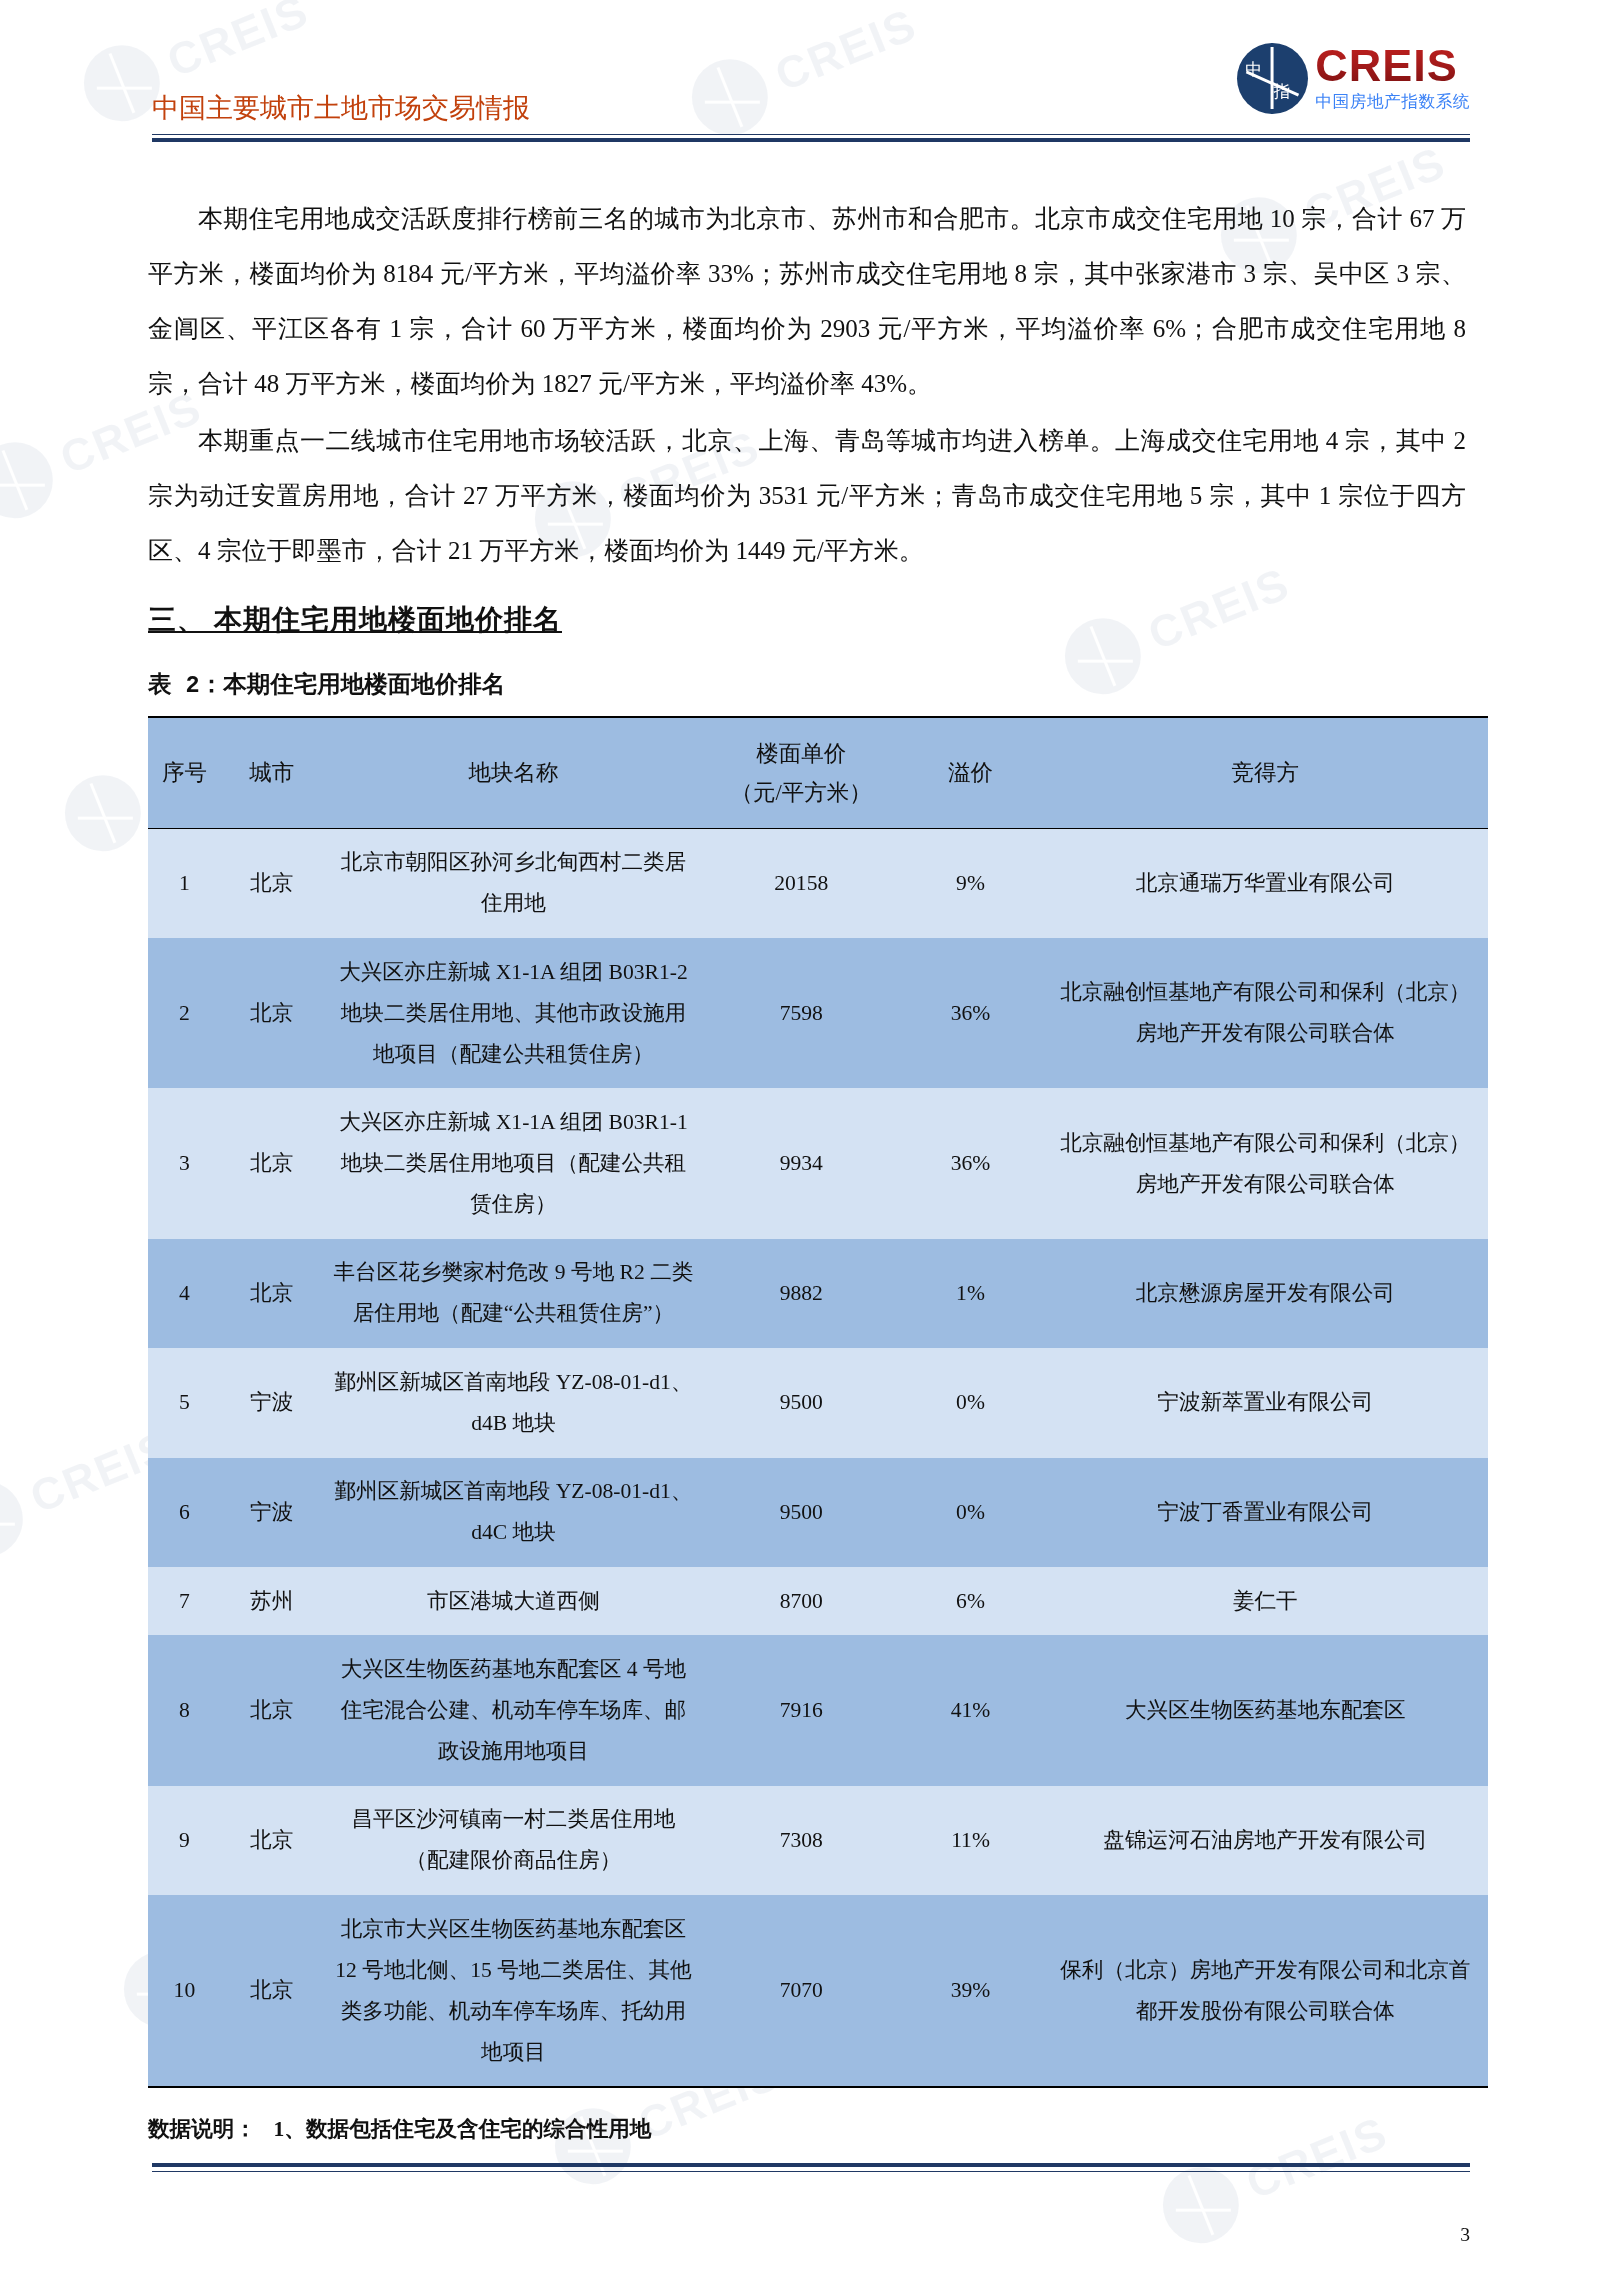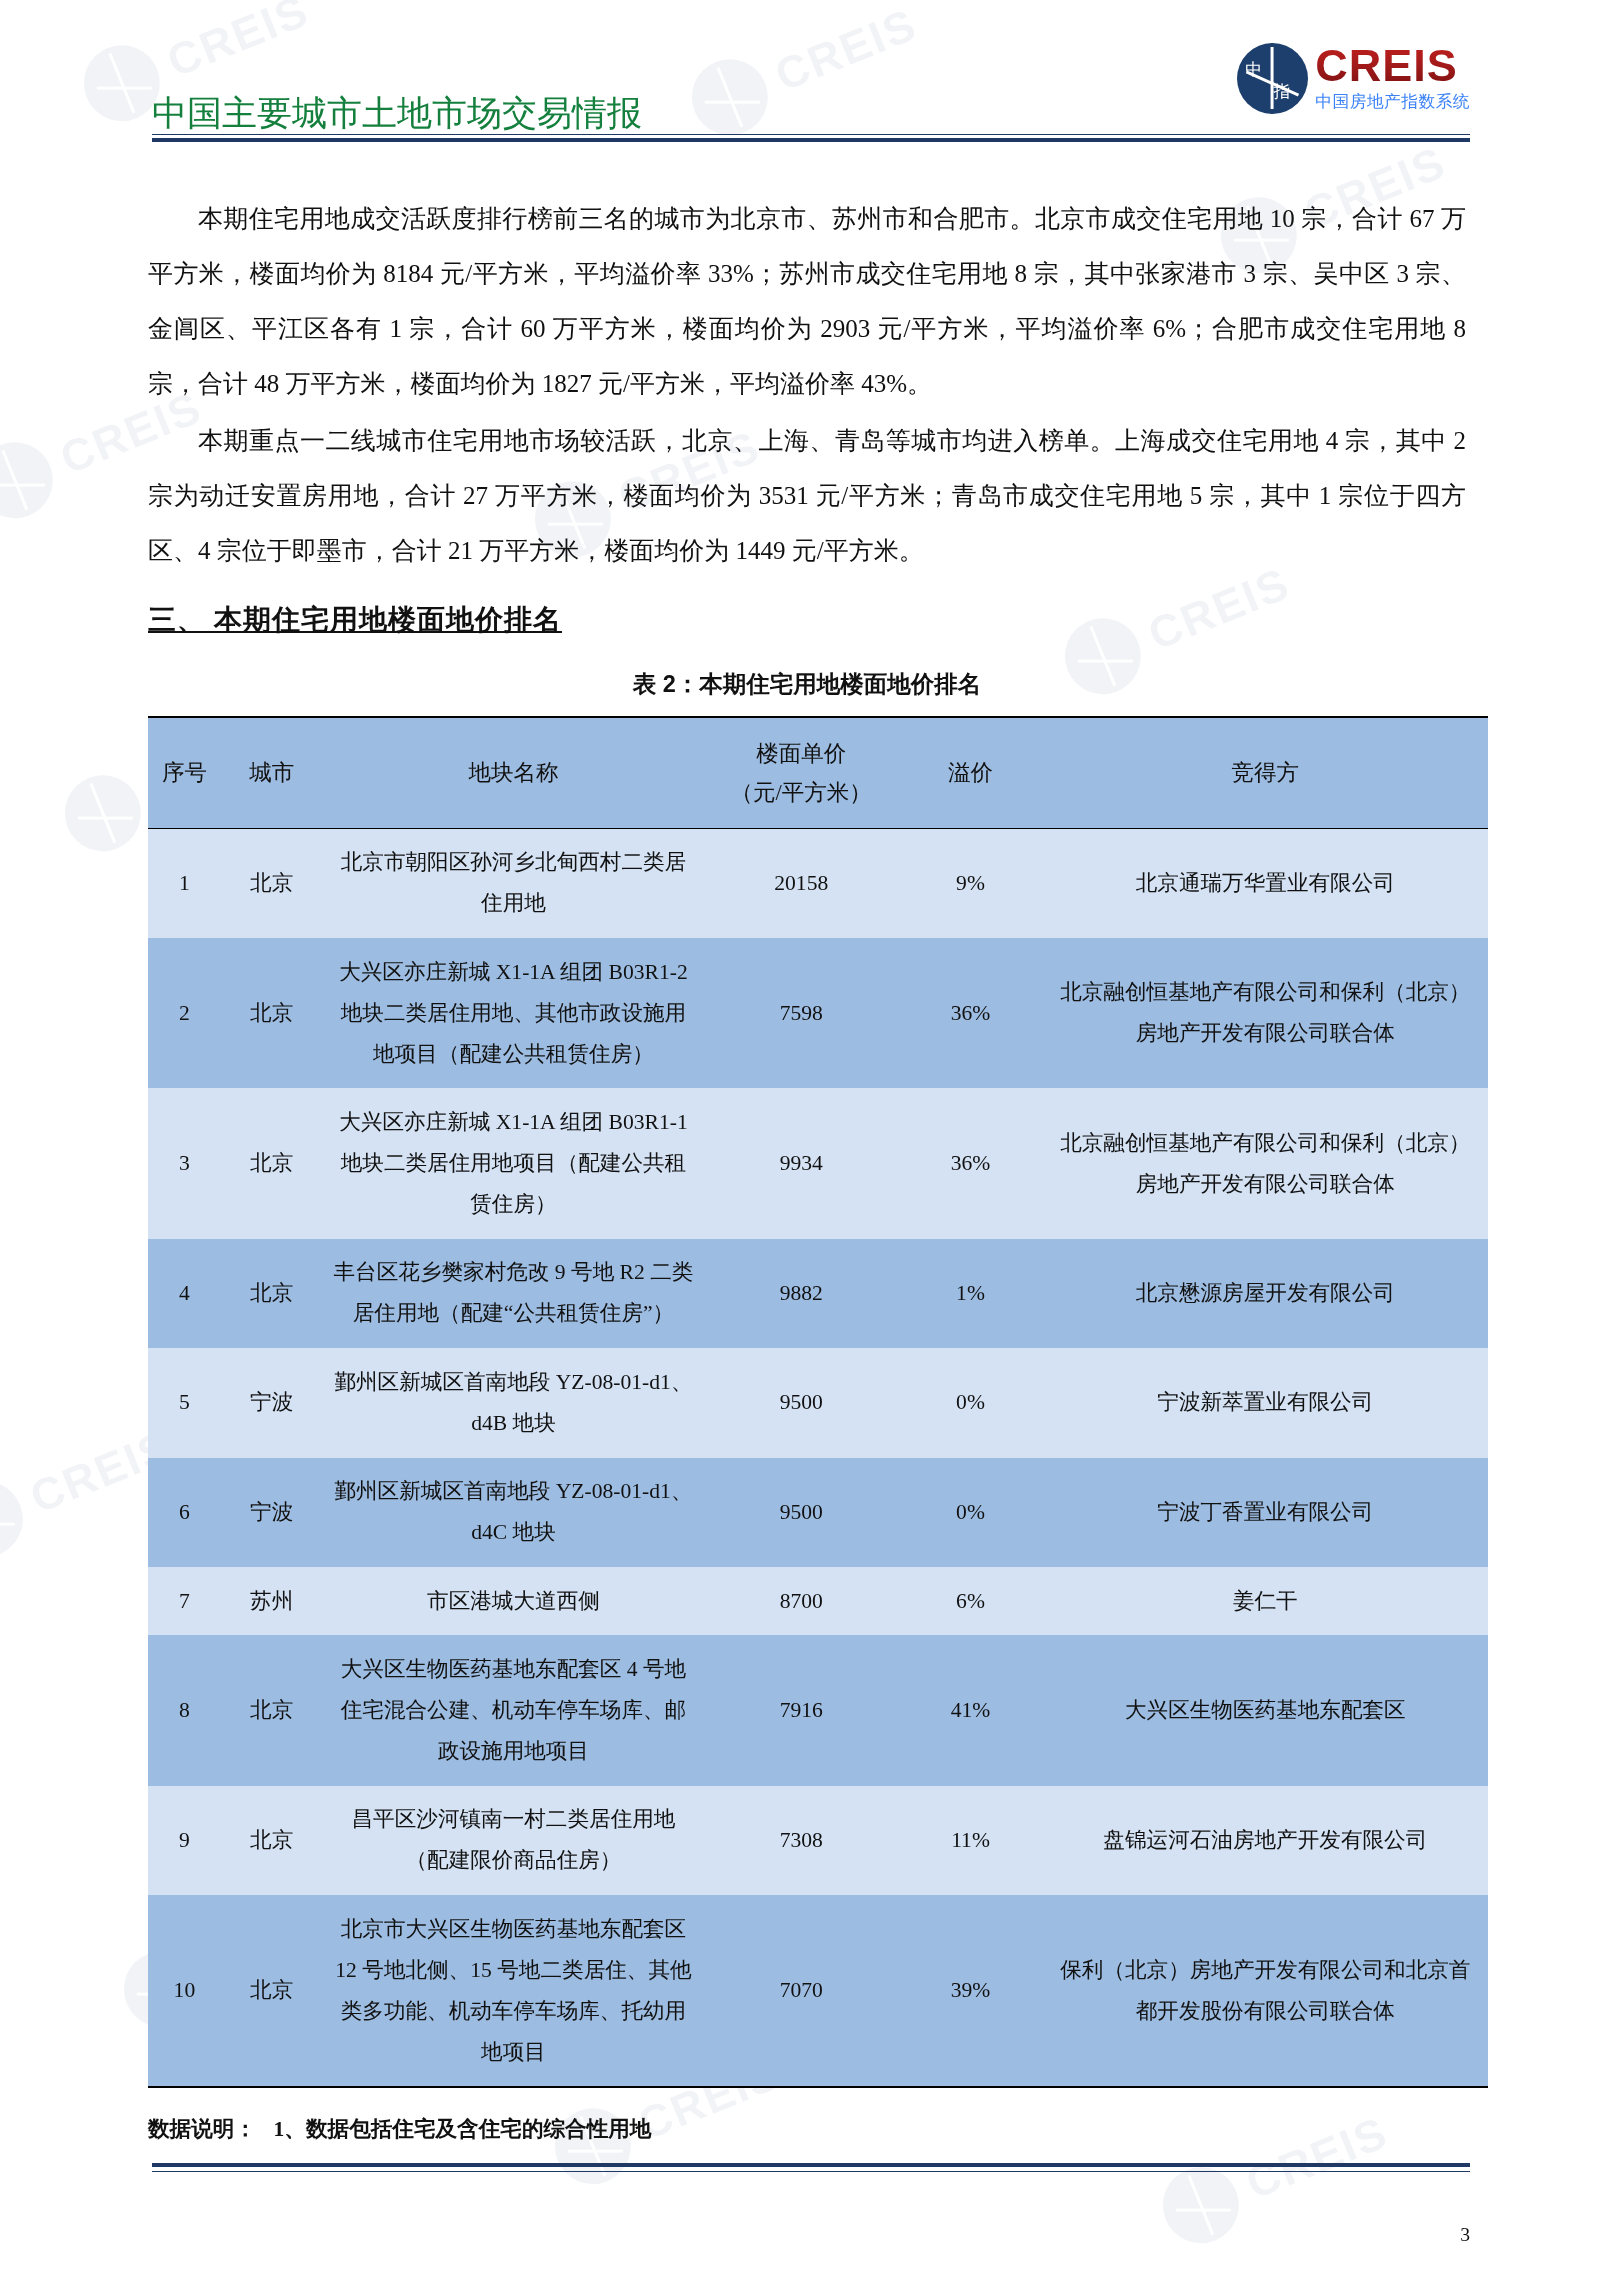--- a/index.html
+++ b/index.html
@@ -75,22 +75,22 @@
     left: 152px;
     top: 29px;
     width: 1318px;
     height: 113px;
     z-index: 2;
   }
   .header-title {
     position: absolute;
     left: 0;
     top: 61px;
-    font-size: 35px;
-    color: #15803d;
+    font-size: 27px;
+    color: #c2410c;
     font-family: Liberation Mono, monospace;
     white-space: nowrap;
   }
   .header-rule-thin {
     position: absolute;
     left: 0;
     top: 105px;
     width: 1318px;
     height: 1px;
     background: #1f3864;
@@ -202,26 +202,25 @@
     font-size: 28px;
     line-height: 55px;
     font-weight: bold;
     color: #111111;
     letter-spacing: 1px;
     font-family: "Liberation Serif", serif;
     text-decoration: underline;
   }
 
   .table-caption {
-    text-align: center;
     font-size: 23.5px;
     font-weight: bold;
     color: #111111;
     margin: 21.6px 0 9.8px 0;
-    font-family: Liberation Sans, sans-serif;
+    font-family: Liberation Mono, monospace;
   }
 
   
   table.rank-table {
     width: 1294px;
     margin: 16px auto;
     border-collapse: collapse;
     table-layout: fixed;
     font-family: "Liberation Serif", serif;
   }

